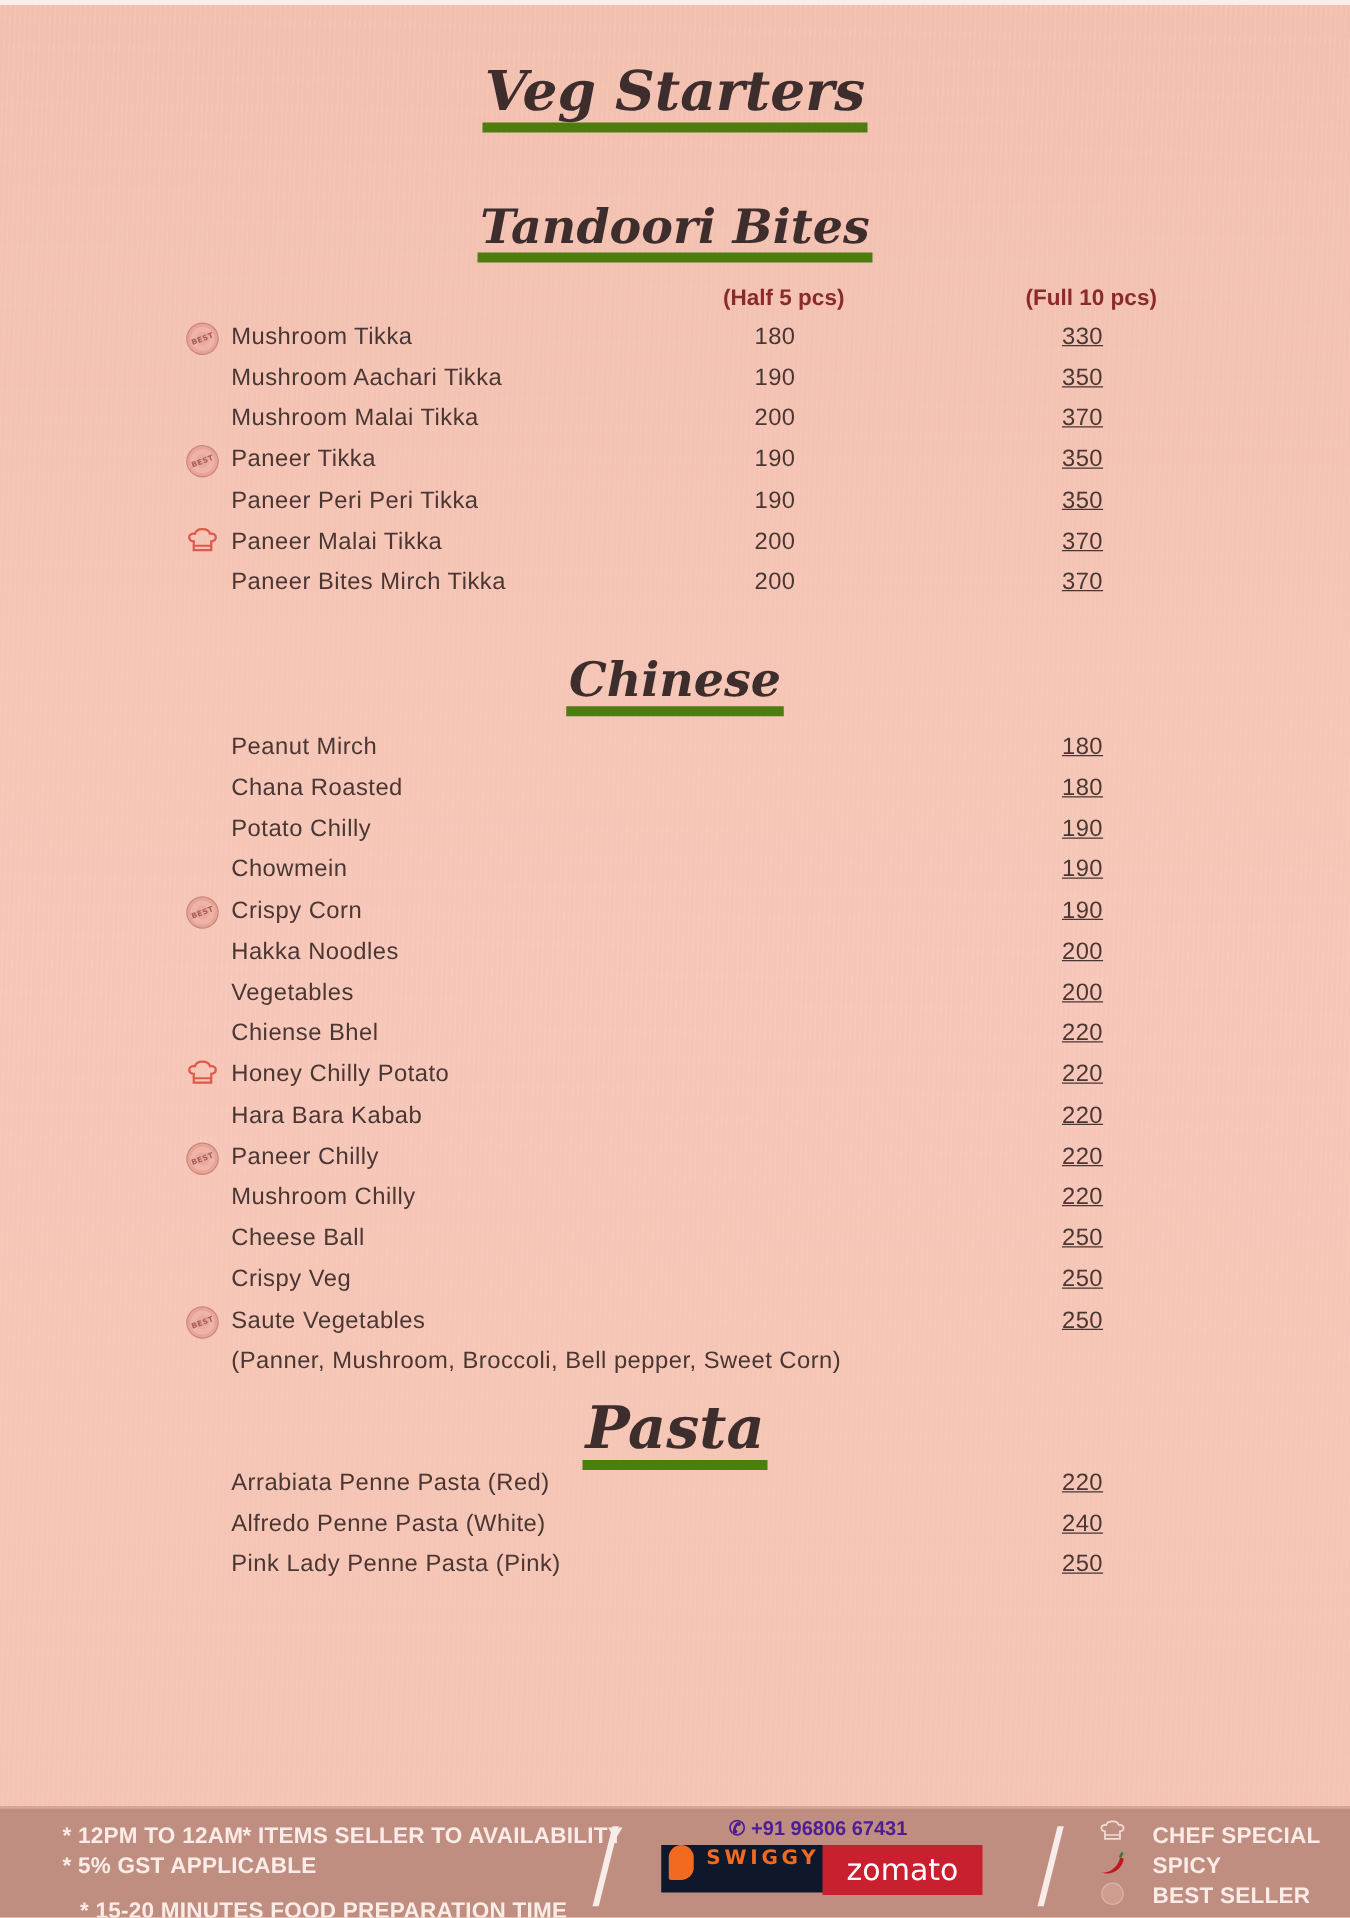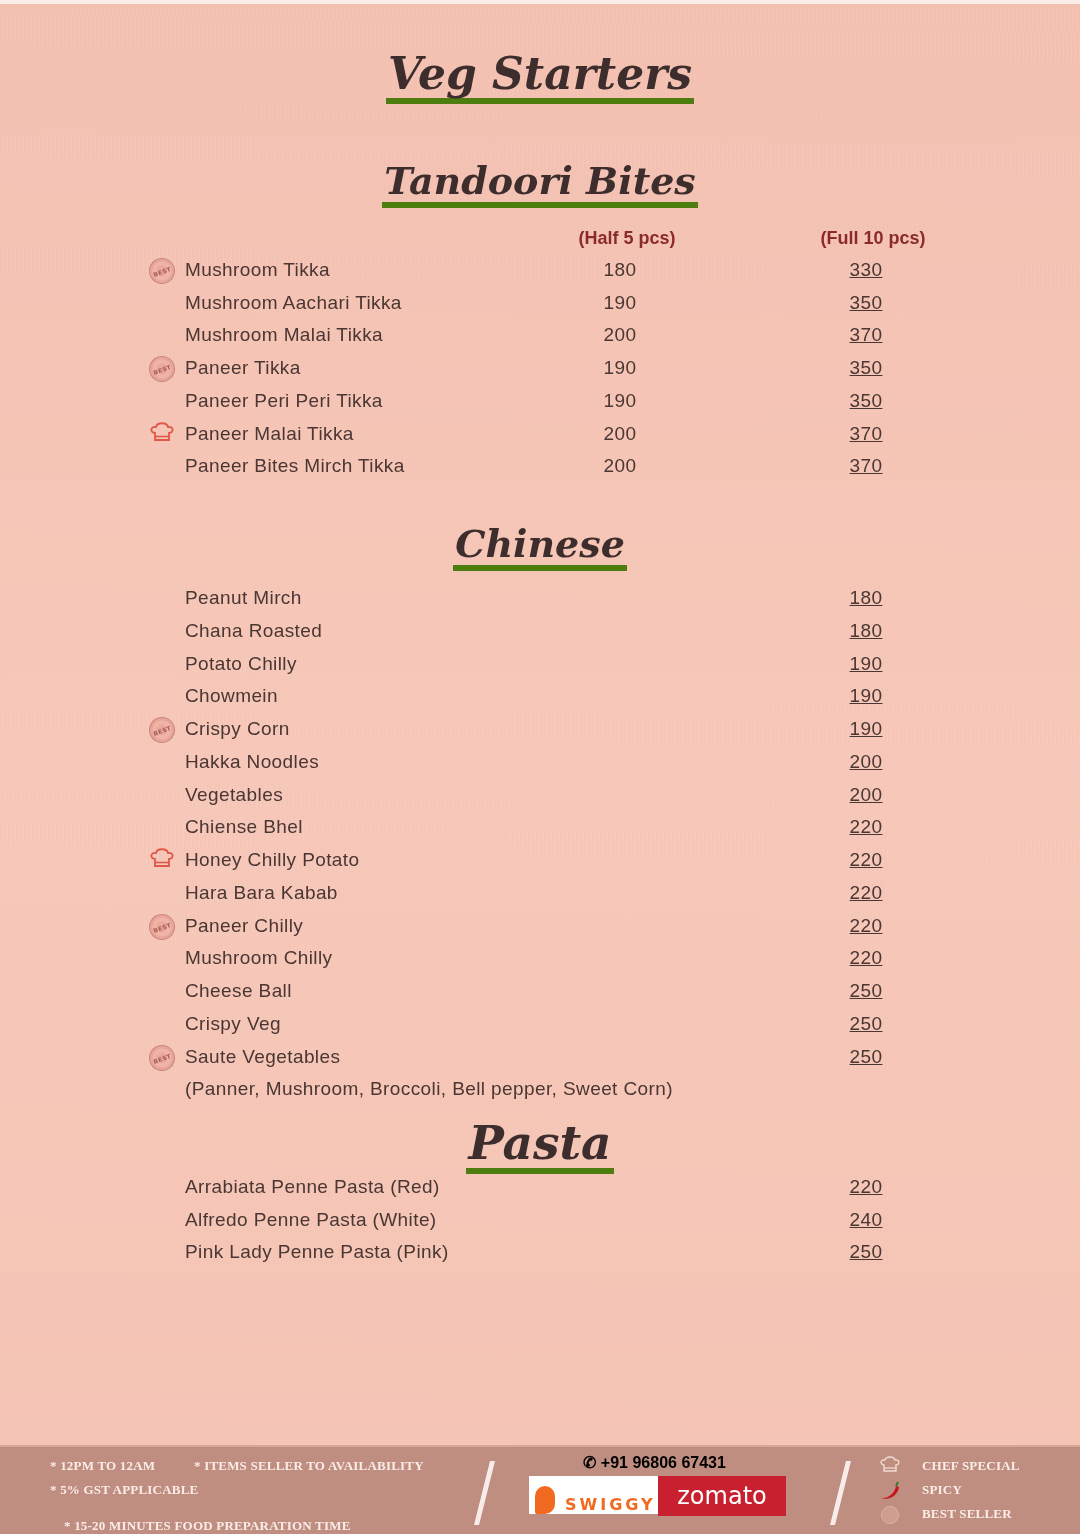--- a/index.html
+++ b/index.html
@@ -18,21 +18,21 @@
     .script-title {
       position: absolute;
       left: 0; width: 1080px;
       text-align: center;
       font-family: "DejaVu Serif", serif;
       font-style: italic;
       color: #3d2e2d;
     }
     .script-title span {
       display: inline-block;
-      border-bottom: 6px solid #4d7c0f;
+      border-bottom: 8px solid #4d7c0f;
       padding: 0 2px 2px 2px;
       line-height: 1;
     }
     .title-main { top: 48px; font-size: 44px; }
     .title-tandoori { top: 158px; font-size: 38px; }
     .title-chinese { top: 521px; font-size: 38px; }
     .title-pasta { top: 1115px; font-size: 47px; }
 
     .col-header {
       position: absolute;
@@ -73,42 +73,42 @@
     .note-row .name { font-size: 19px; }
 
     .footer {
       position: absolute; left: 0; top: 1445px; width: 1080px; height: 89px;
       background: #c08e81;
       border-top: 2px solid #d9a597;
     }
     .footer .ftxt {
       position: absolute;
       color: #fbece8;
-      font-family: Liberation Serif, serif;
+      font-family: Liberation Sans, sans-serif;
       font-weight: bold;
-      font-size: 13px;
+      font-size: 18px;
       letter-spacing: 0.2px;
       white-space: nowrap;
     }
     .slash {
       position: absolute; width: 5px; height: 64px; background: #f7ece8;
       transform: skewX(-14deg);
       top: 14px;
     }
     .phone {
       position: absolute; left: 583px; top: 6px;
-      color: #000000;
+      color: #4c1d95;
       font-family: "Liberation Sans", sans-serif;
       font-weight: bold; font-size: 16px;
       white-space: nowrap;
     }
     .swiggy {
       position: absolute; left: 529px; top: 29px; width: 132px; height: 38px;
-      background: #ffffff;
-      display: flex; align-items: flex-end; padding-left: 6px;
+      background: #0f172a;
+      display: flex; align-items: flex-start; padding-left: 6px;
     }
     .swiggy .s-logo {
       width: 20px; height: 28px; background: #f26a1f;
       border-radius: 10px 10px 10px 2px;
       position: relative;
     }
     .swiggy .s-label {
       margin-left: 10px;
       color: #f26a1f;
       font-family: "DejaVu Sans", sans-serif;

